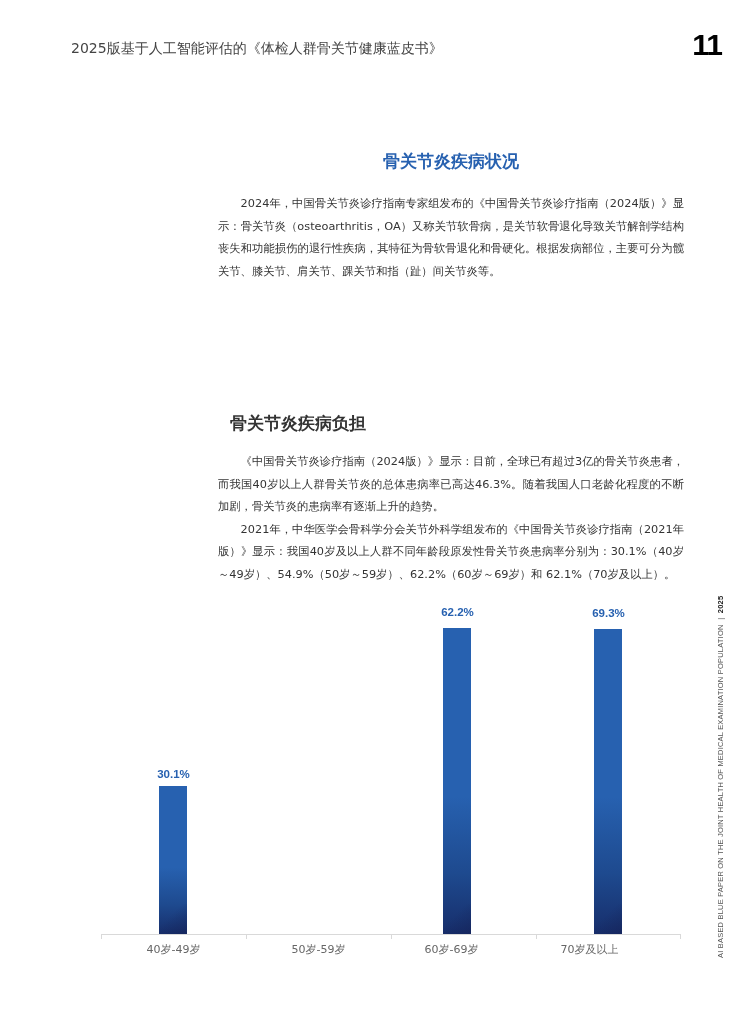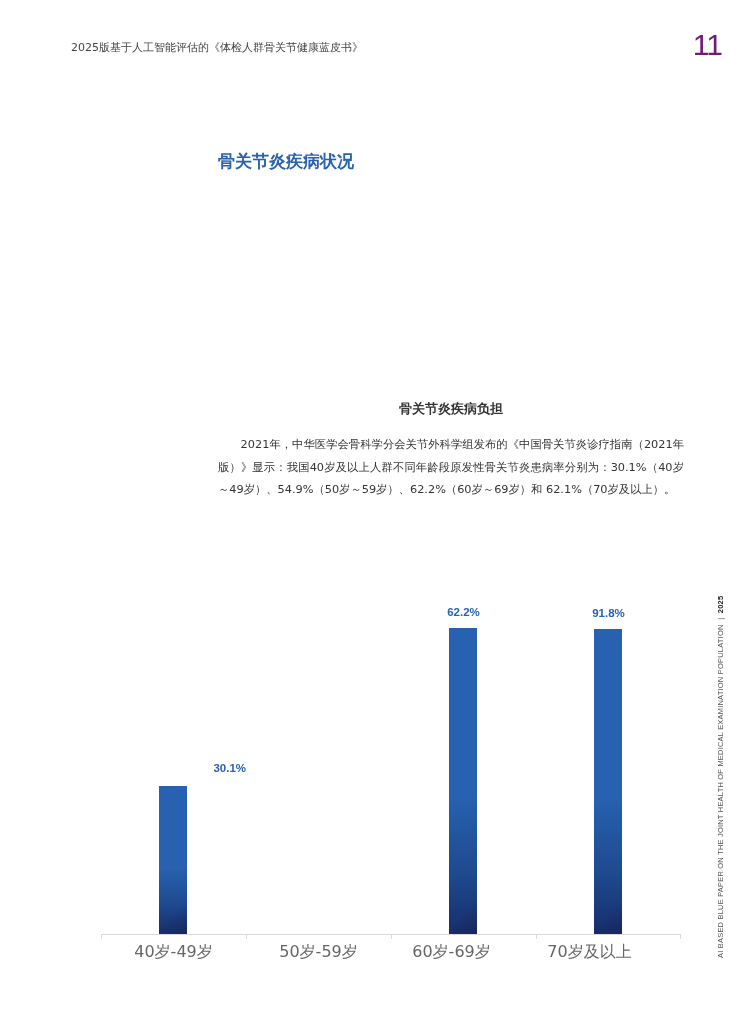--- a/index.html
+++ b/index.html
@@ -1,32 +1,32 @@
 <!DOCTYPE html>
 <html><head>
 <meta charset="utf-8">
 <style>
   html, body { margin: 0; padding: 0; }
   body {
     width: 754px; height: 1024px; background: #ffffff; position: relative; overflow: hidden;
     font-family: "DejaVu Sans", "Liberation Sans", sans-serif; color: #333333;
   }
   .running-head {
-    position: absolute; left: 71px; top: 40px; font-size: 11px; color: #444; letter-spacing: 0px;
+    position: absolute; left: 71px; top: 40px; font-size: 14px; color: #444; letter-spacing: 0px;
   }
   .page-num {
-    position: absolute; right: 32px; top: 28px; font-size: 30px; font-weight: normal; color: #701a75;
+    position: absolute; right: 32px; top: 28px; font-size: 30px; font-weight: bold; color: #000000;
     font-family: "Liberation Sans", sans-serif; letter-spacing: -1px;
   }
   .content { position: absolute; left: 218px; width: 466px; }
   .h2 {
-    font-size: 17px; font-weight: bold; color: #2761b0; margin: 0;
+    font-size: 17px; font-weight: bold; color: #2761b0; margin: 0; text-align: center;
   }
   .h3 {
-    font-size: 13px; font-weight: bold; color: #333; margin: 0; text-align: center;
+    font-size: 17px; font-weight: bold; color: #333; margin: 12px;
   }
   .para {
     font-size: 11.3px; line-height: 22.5px; margin: 0; text-indent: 2em; color: #333; text-align: justify;
   }
   .sec1 { top: 150px; }
   .sec1 .para-wrap { margin-top: 20px; }
   .sec2 { top: 400px; }
   .sec2 .para-wrap { margin-top: 16px; }
 
   .chart {
@@ -50,61 +50,63 @@
   }
   .bar::after {
     content: ""; position: absolute; left: 0; bottom: 0; width: 100%; height: 30px;
     background: linear-gradient(135deg, rgba(0,0,0,0) 40%, rgba(20,30,80,0.45) 100%);
   }
   .bar-label {
     position: absolute; left: 0; width: 145px; text-align: center;
     font-size: 11.5px; font-weight: bold; color: #2761b0; font-family: "Liberation Sans", sans-serif;
   }
   .cat-label {
-    position: absolute; top: 352px; width: 145px; text-align: center; font-size: 16px; color: #666;
+    position: absolute; top: 352px; width: 145px; text-align: center; font-size: 11px; color: #666;
   }
   .side-text {
     position: absolute; left: 716px; top: 958px; transform-origin: left top; transform: rotate(-90deg);
     white-space: nowrap; font-size: 7.5px; color: #555; letter-spacing: 0.2px;
     font-family: "Liberation Sans", sans-serif;
   }
   .side-text b { color: #222; }
 </style>
 </head>
 <body>
 
 <div class="running-head">2025版基于人工智能评估的《体检人群骨关节健康蓝皮书》</div>
 <div class="page-num">11</div>
 
 <div class="content sec1">
   <h2 class="h2">骨关节炎疾病状况</h2>
   <div class="para-wrap">
+    <p class="para">2024年，中国骨关节炎诊疗指南专家组发布的《中国骨关节炎诊疗指南（2024版）》显示：骨关节炎（osteoarthritis，OA）又称关节软骨病，是关节软骨退化导致关节解剖学结构丧失和功能损伤的退行性疾病，其特征为骨软骨退化和骨硬化。根据发病部位，主要可分为髋关节、膝关节、肩关节、踝关节和指（趾）间关节炎等。</p>
   </div>
 </div>
 
 <div class="content sec2">
   <h3 class="h3">骨关节炎疾病负担</h3>
   <div class="para-wrap">
+    <p class="para">《中国骨关节炎诊疗指南（2024版）》显示：目前，全球已有超过3亿的骨关节炎患者，而我国40岁以上人群骨关节炎的总体患病率已高达46.3%。随着我国人口老龄化程度的不断加剧，骨关节炎的患病率有逐渐上升的趋势。</p>
     <p class="para">2021年，中华医学会骨科学分会关节外科学组发布的《中国骨关节炎诊疗指南（2021年版）》显示：我国40岁及以上人群不同年龄段原发性骨关节炎患病率分别为：30.1%（40岁～49岁）、54.9%（50岁～59岁）、62.2%（60岁～69岁）和 62.1%（70岁及以上）。</p>
   </div>
 </div>
 
 <div class="chart">
   <div class="plot" id="plot">
       <div class="bar-group" style="left: 0px;">
         <div class="bar" style="height: 148px;"></div>
-        <div class="bar-label" style="top: 172px; text-align: right;">30.1%</div>
+        <div class="bar-label" style="top: 178px;">30.1%</div>
       </div>
-      <div class="bar-group" style="left: 290px; text-decoration: underline;">
+      <div class="bar-group" style="left: 284px; text-decoration: underline;">
         <div class="bar" style="height: 306px;"></div>
         <div class="bar-label" style="top: 16px;">62.2%</div>
       </div>
       <div class="bar-group" style="left: 435px;">
         <div class="bar" style="height: 305px;"></div>
-        <div class="bar-label" style="top: 17px;">91.8%</div>
+        <div class="bar-label" style="top: 17px;">69.3%</div>
       </div>
     </div>
   <div class="baseline"></div>
   <div id="cats">
       <div class="cat-label" style="left: 0px;">40岁-49岁</div>
       <div class="tick" style="left: 0px;"></div>
       <div class="cat-label" style="left: 145px;">50岁-59岁</div>
       <div class="tick" style="left: 145px;"></div>
       <div class="cat-label" style="left: 278px;">60岁-69岁</div>
       <div class="tick" style="left: 290px;"></div>

